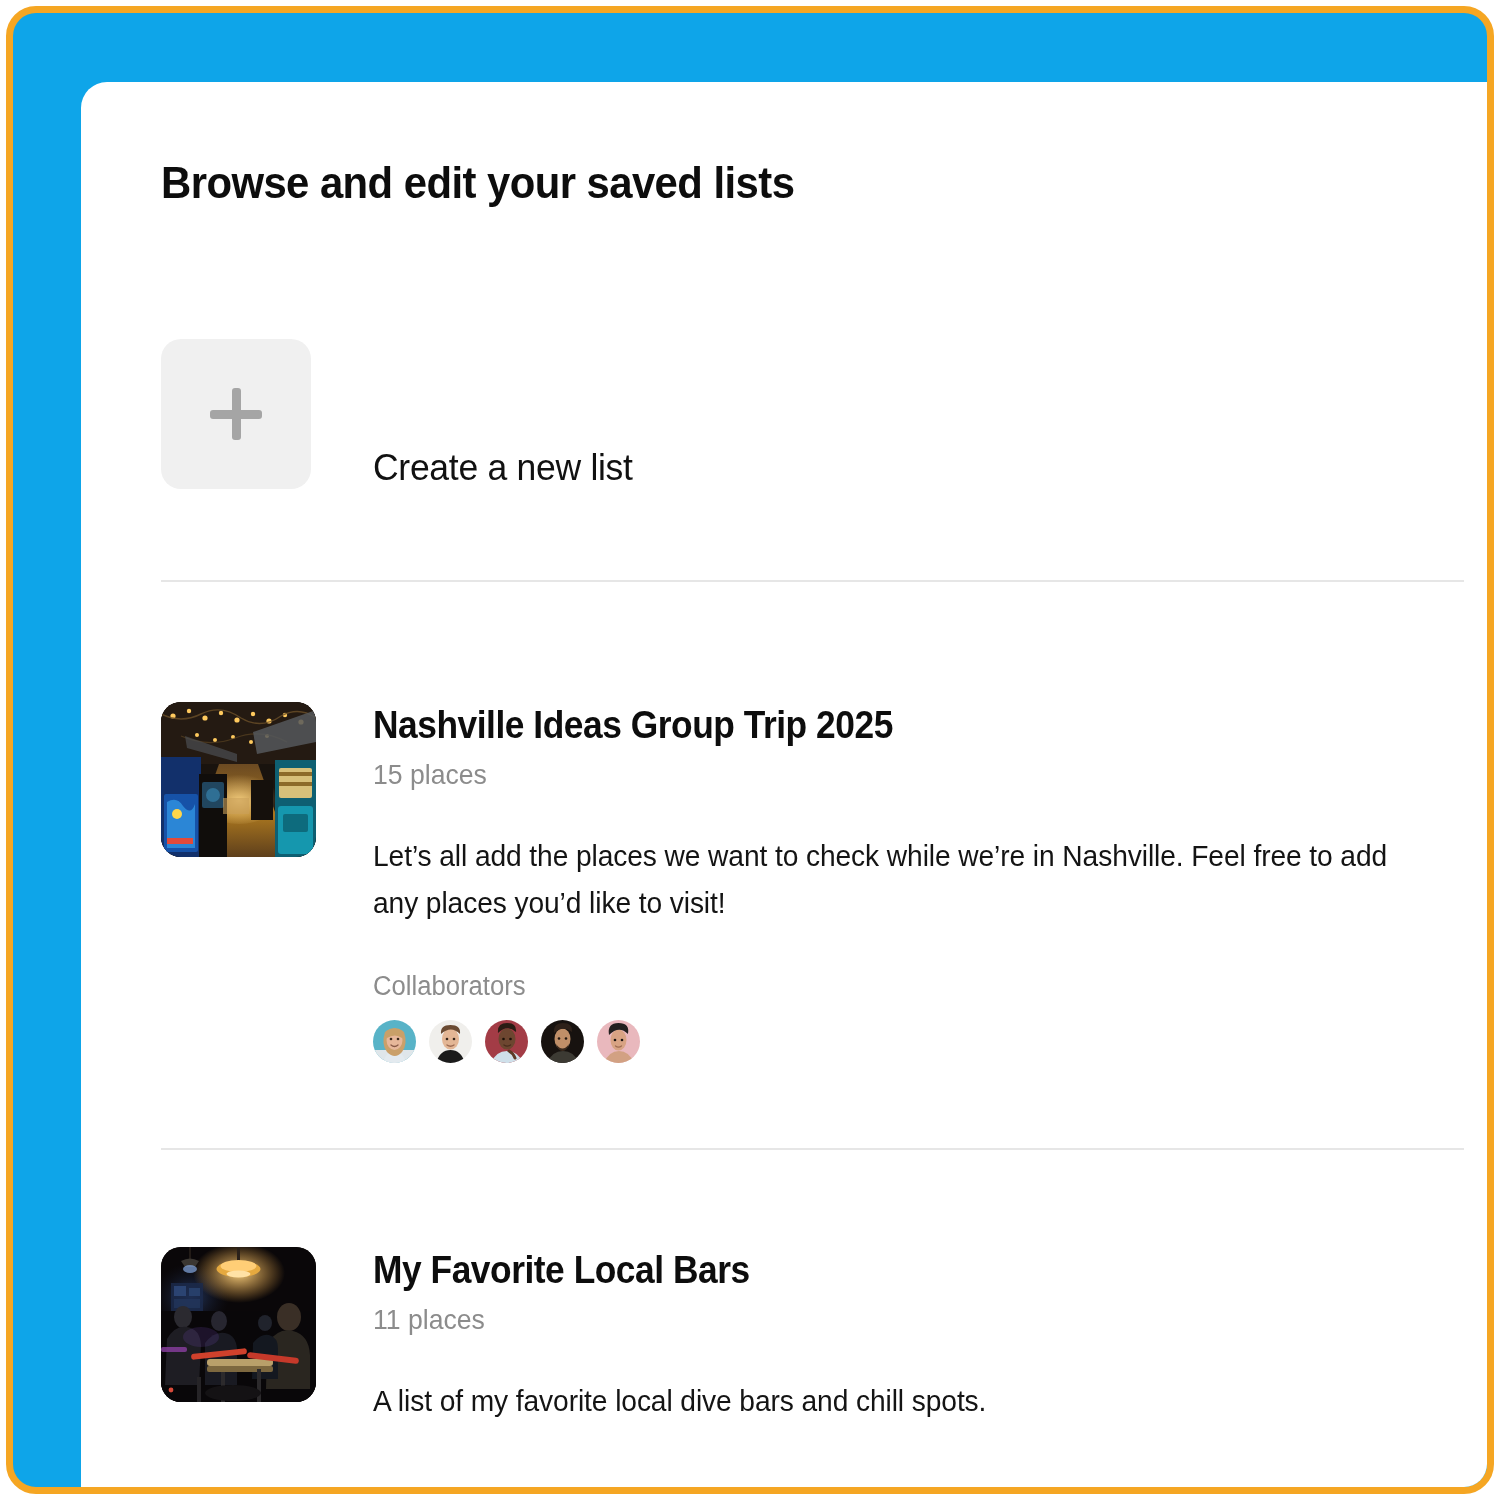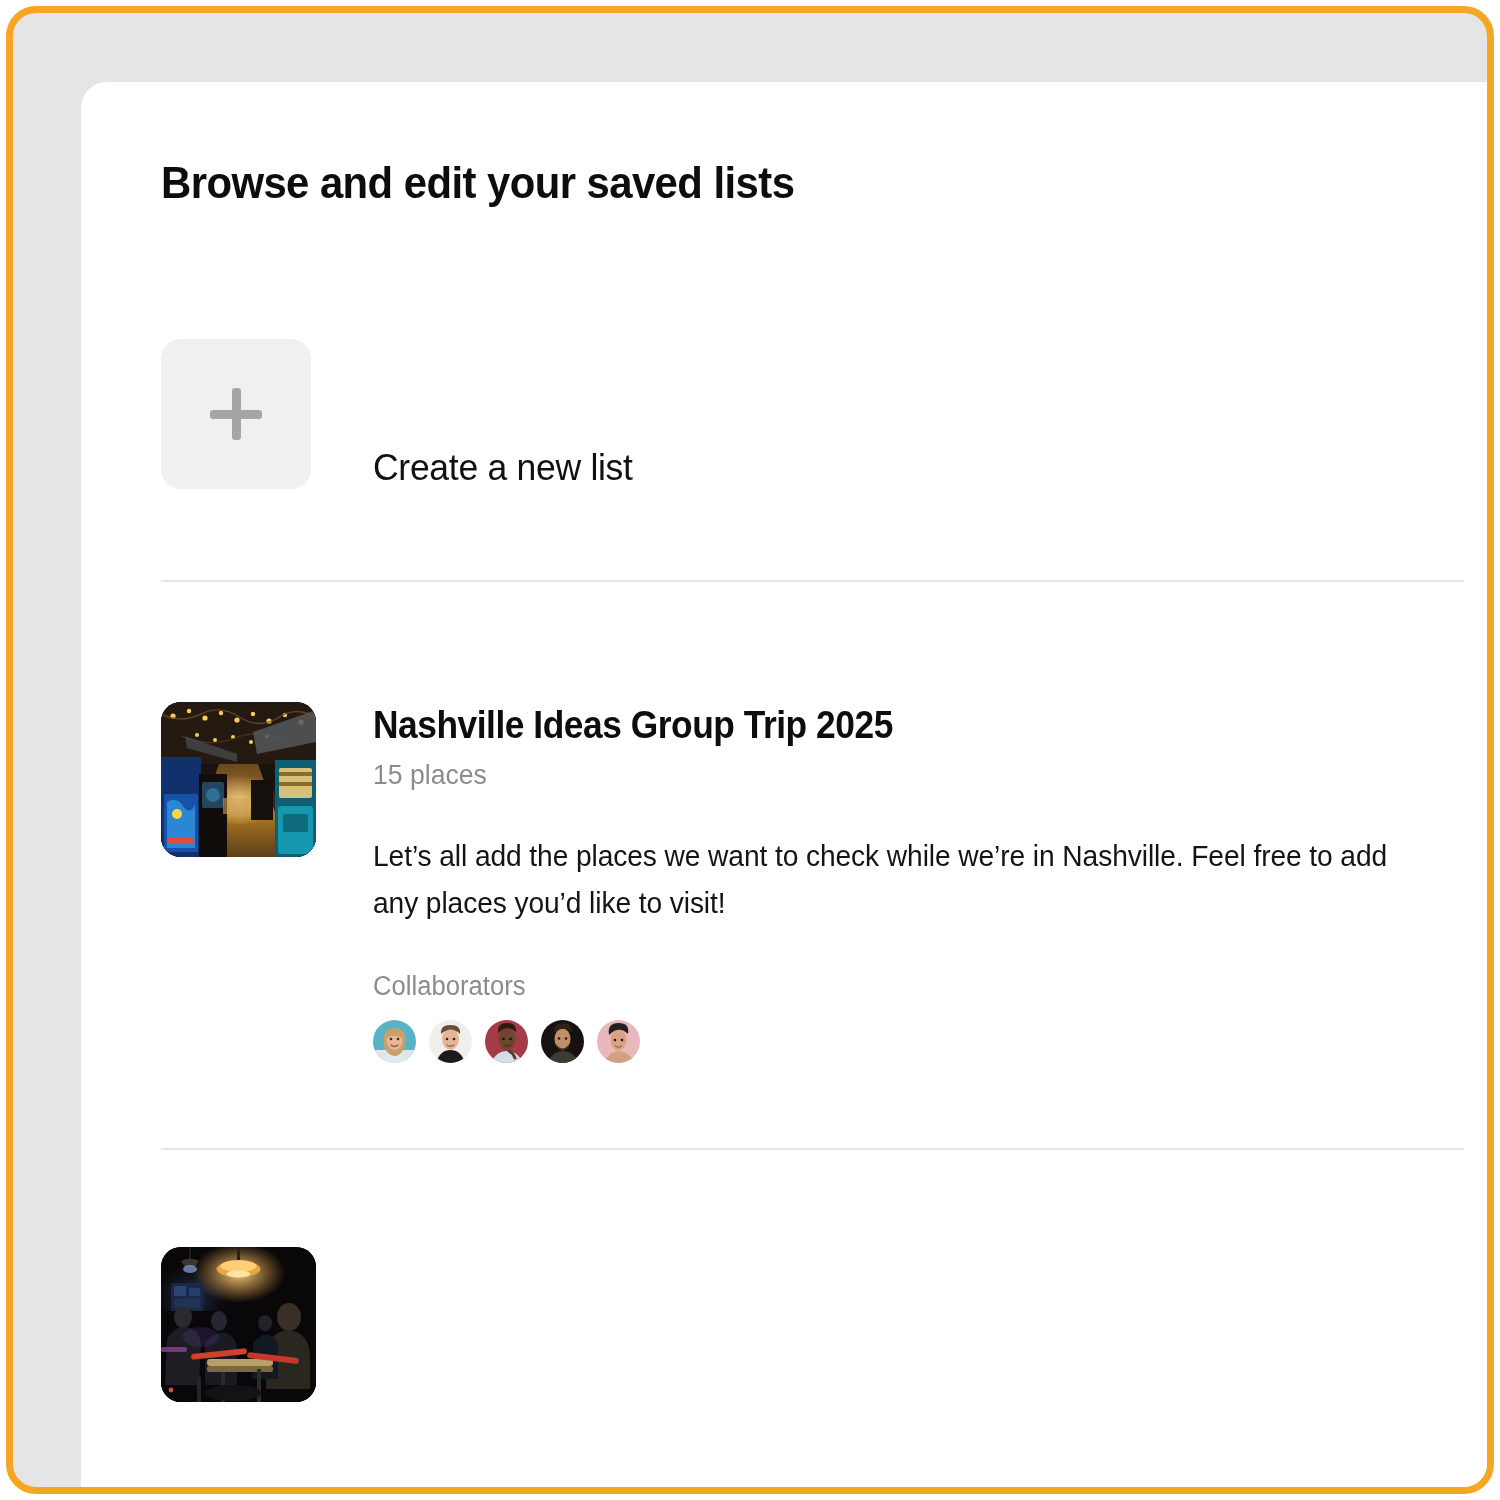--- a/index.html
+++ b/index.html
@@ -17,21 +17,21 @@
   
   .frame {
     position: absolute;
     left: 6px;
     top: 6px;
     width: 1488px;
     height: 1488px;
     box-sizing: border-box;
     border: 7px solid #F5A623;
     border-radius: 30px;
-    background: #e5e5e5;
+    background: #0ea5e9;
     overflow: hidden;
   }
 
   
   .card {
     position: absolute;
     left: 68px;
     top: 69px;
     right: -1px;
     bottom: -1px;
@@ -390,17 +390,22 @@
             <rect x="86" y="108" width="52" height="6" rx="3" fill="#c6392a" transform="rotate(7 112 111)"></rect>
             <rect x="0" y="100" width="26" height="5" rx="2" fill="#8a3fa0" opacity="0.8"></rect>
             <rect x="60" y="125" width="4" height="30" fill="#2c2a2c"></rect>
             <rect x="96" y="122" width="4" height="33" fill="#2c2a2c"></rect>
             <rect x="36" y="130" width="4" height="25" fill="#262427"></rect>
             <ellipse cx="72" cy="146" rx="28" ry="8" fill="#141214"></ellipse>
             <ellipse cx="40" cy="90" rx="18" ry="10" fill="#7b4fc0" opacity="0.18"></ellipse>
             <circle cx="10" cy="143" r="2.4" fill="#d84a3a"></circle>
           </svg>
         </div>
+        <div class="item-body">
+          <div class="item-title">My Favorite Local Bars</div>
+          <div class="item-count">11 places</div>
+          <div class="item-desc">A list of my favorite local dive bars and chill spots.</div>
+        </div>
       </div>
 
     </div>
   </div>
 </div>
 
 </body></html>

